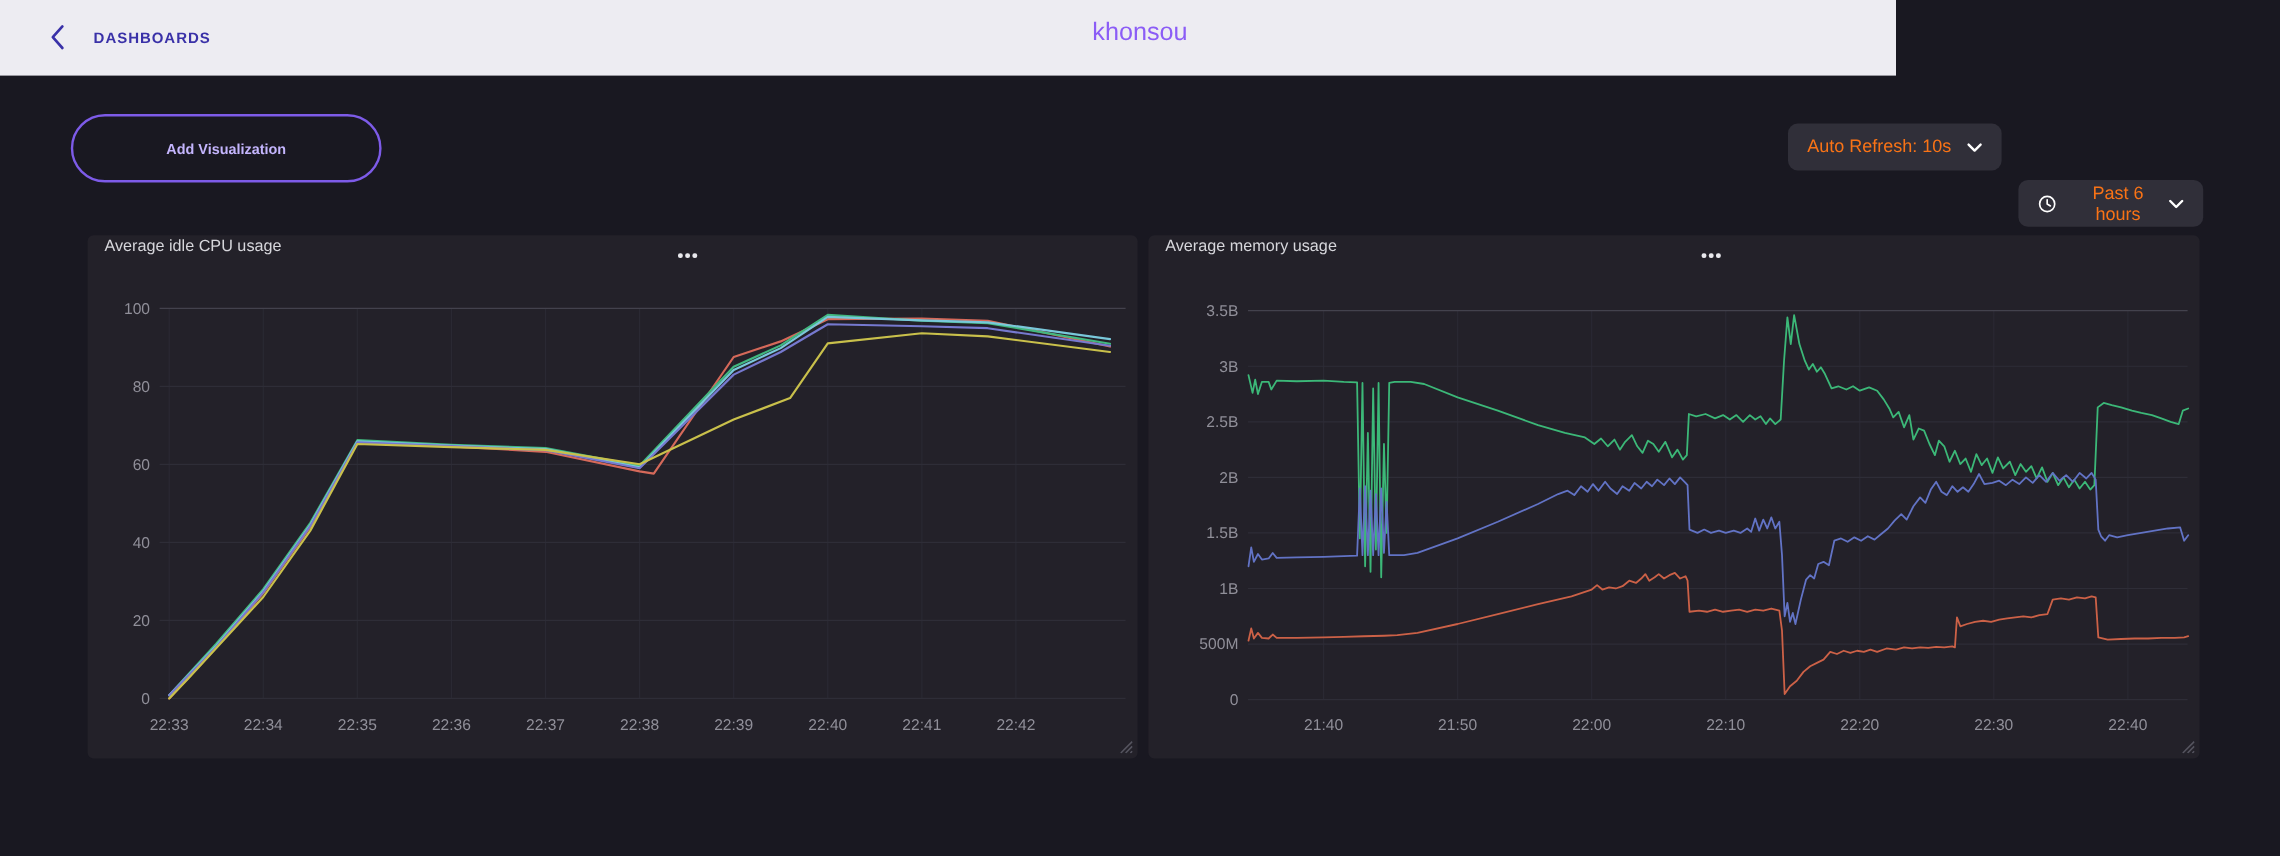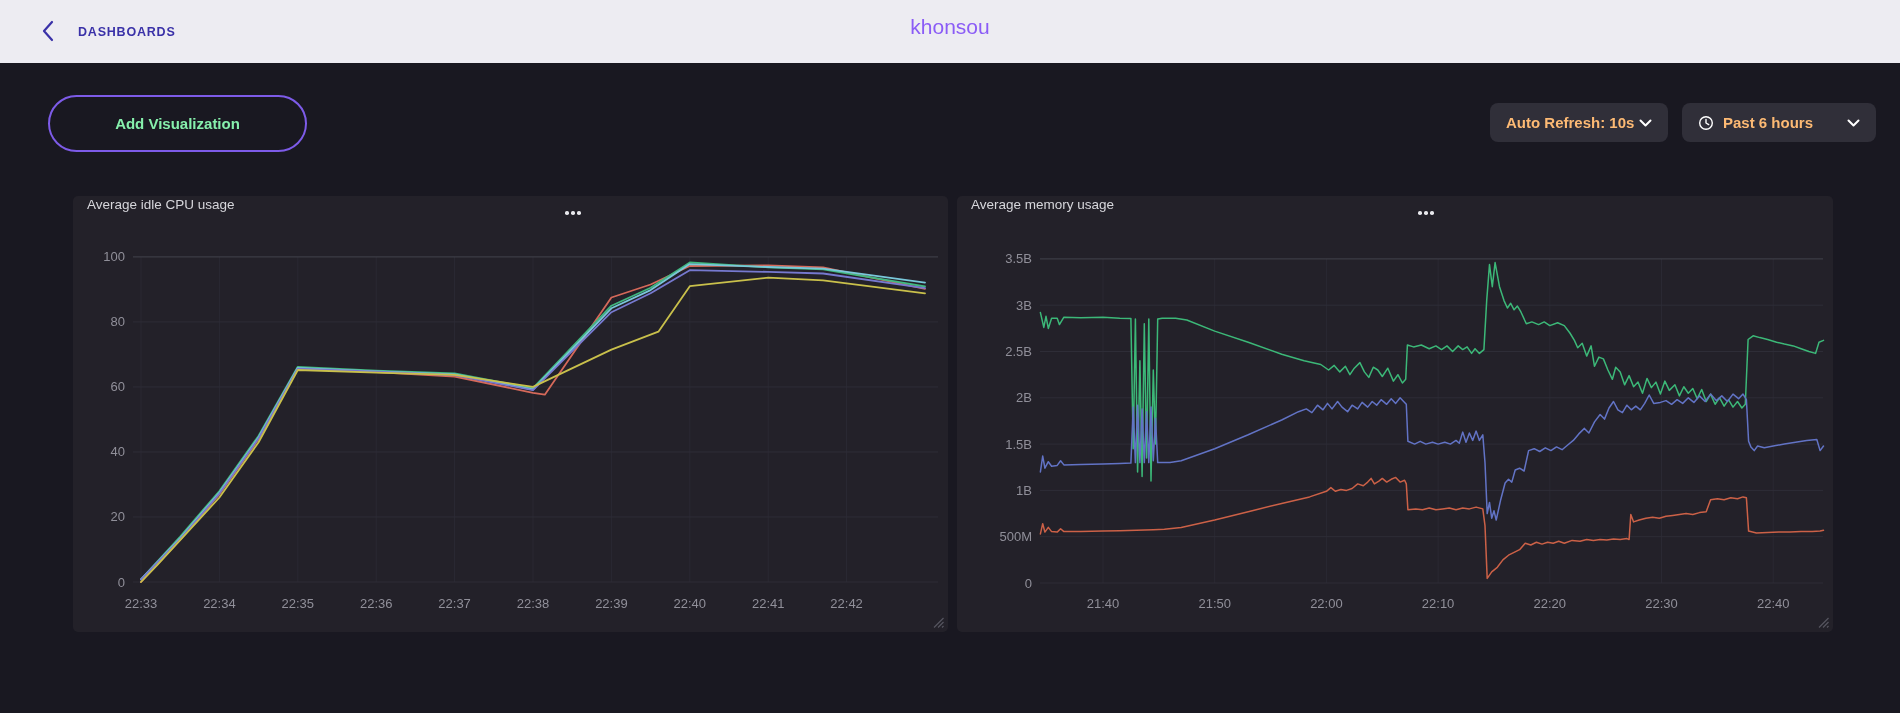--- a/index.html
+++ b/index.html
@@ -1,37 +1,37 @@
 <!DOCTYPE html>
 <html><head>
 <meta charset="utf-8">
 <style>
   html,body{margin:0;padding:0;background:#191821;}
   .app{position:relative;width:1900px;height:713px;background:#191821;overflow:hidden;
        font-family:"Liberation Sans", sans-serif;}
 
   
-  .topbar{position:absolute;top:0;left:0;width:1900px;height:63px;background:#edecf2;}
+  .topbar{position:absolute;top:0;left:0;width:1580px;height:63px;background:#edecf2;}
   .back-btn{position:absolute;left:32px;top:15px;width:32px;height:32px;cursor:pointer;
             display:flex;align-items:center;justify-content:center;background:none;border:none;padding:0;}
   .breadcrumb{position:absolute;left:78px;top:25px;font-size:12.5px;font-weight:bold;
               letter-spacing:.8px;color:#3a31a8;cursor:pointer;}
   .dash-title{position:absolute;top:15px;left:0;width:1900px;text-align:center;
               font-size:21px;font-weight:500;color:#8b5cf6;}
 
   
-  .add-viz{position:absolute;left:48px;top:95px;width:259px;height:57px;border-radius:29px;
-           border:2px solid #7d5be8;background:transparent;color:#86efac;font-weight:bold;
-           font-size:15px;font-family:inherit;display:flex;align-items:center;justify-content:center;
+  .add-viz{position:absolute;left:59px;top:95px;width:259px;height:57px;border-radius:29px;
+           border:2px solid #7d5be8;background:transparent;color:#c4b5fd;font-weight:bold;
+           font-size:12px;font-family:inherit;display:flex;align-items:center;justify-content:center;
            cursor:pointer;box-sizing:border-box;}
   .dropdown{position:absolute;top:103px;height:39px;background:#302f39;border-radius:8px;
-            color:#fdba74;font-weight:bold;font-size:15px;display:flex;align-items:center;
+            color:#f97316;font-weight:normal;font-size:15px;display:flex;align-items:center;
             padding:0 16px;box-sizing:border-box;cursor:pointer;border:none;font-family:inherit;}
   #dd-refresh{left:1490px;width:178px;justify-content:space-between;}
-  #dd-range{left:1682px;width:194px;justify-content:space-between;}
+  #dd-range{left:1682px;width:154px;justify-content:space-between;margin-top:47px;}
   .dd-left{display:flex;align-items:center;gap:9px;}
 
   
   .panel{position:absolute;top:196px;height:436px;background:#232129;border-radius:5px;}
   #panel-cpu{left:73px;width:875px;}
   #panel-mem{left:957px;width:876px;}
   .panel-title{position:absolute;left:14px;top:1px;font-size:13.5px;color:#d6d6db;}
   .panel-menu{position:absolute;top:13px;display:flex;gap:2.5px;cursor:pointer;background:none;border:none;padding:2px;}
   .panel-menu i{width:3.5px;height:3.5px;border-radius:50%;background:#e8e8ec;display:block;}
   #panel-cpu .panel-menu{left:490px;}

